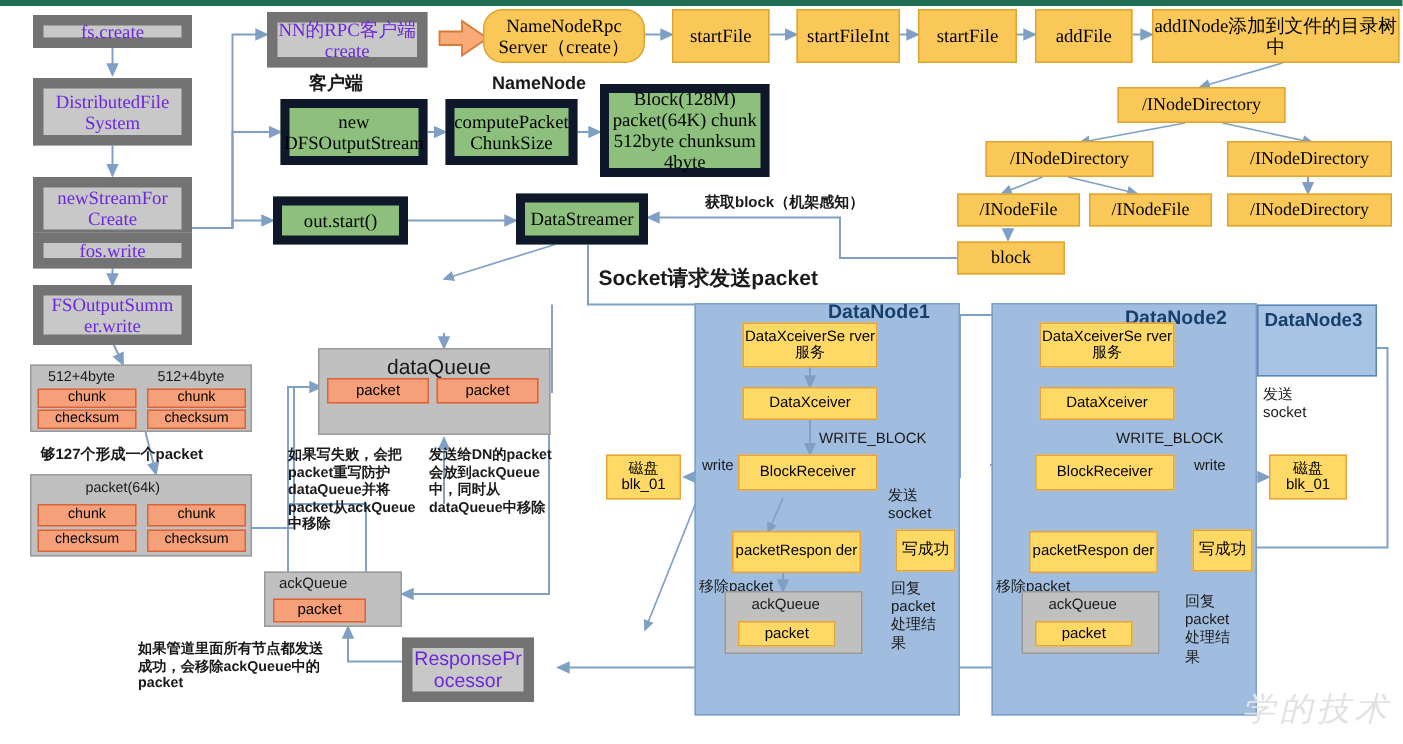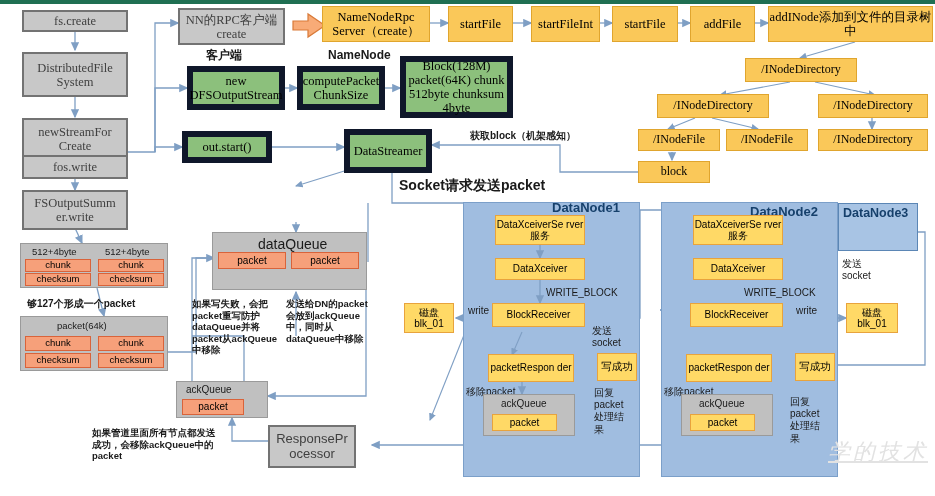--- a/index.html
+++ b/index.html
@@ -13,21 +13,21 @@
   .topbar{position:absolute;left:0;top:0;width:935px;height:4px;background:#1f6f52;}
 
   
   .box{
     position:absolute;box-sizing:border-box;display:flex;
     align-items:center;justify-content:center;text-align:center;
     line-height:1.12;
   }
   .serif{font-family:"Liberation Serif","DejaVu Serif",serif;}
 
-  .gray{background:#c8c8c8;border:2px solid #737373;color:#404040;}
+  .gray{background:#c8c8c8;border:7px solid #737373;color:#6d28d9;}
   .green{background:#8cc07c;border:6px solid #0f172a;color:#000;}
   .amber{background:#fac859;border:1px solid #e0a52e;color:#000;}
   .lightamber{background:#ffd966;border:1px solid #e8a33d;color:#000;}
   .orangechip{background:#f6a07a;border:1px solid #d9633a;color:#000;}
   .bluepanel{background:#a0bde0;border:1px solid #7b9fc9;}
   .bluebox{background:#a8c4e4;border:1px solid #5b86b5;}
   .graypanel{background:#c0c0c0;border:1px solid #9a9a9a;}
 
   .lbl{position:absolute;color:#1a1a1a;line-height:1.22;}
   .lbl.bold{font-weight:bold;}
@@ -199,21 +199,21 @@
   <div class="box green serif" style="left:400px;top:56px;width:113px;height:62px;font-size:12.5px;">
     <span>Block(128M) packet(64K) chunk 512byte chunksum 4byte</span>
   </div>
   <div class="box green serif" style="left:182px;top:131px;width:90px;height:32px;font-size:12.5px;">
     <span>out.start()</span>
   </div>
 
   
   <div class="lbl bold" style="left:328px;top:48px;font-size:12px;">NameNode</div>
 
-  <div class="box amber serif" style="left:322px;top:6px;width:108px;height:36px;font-size:12.5px;">
+  <div class="box amber serif" style="left:322px;top:6px;width:108px;height:36px;font-size:12.5px;border-radius:13px;">
     <span>NameNodeRpc Server（create）</span>
   </div>
   <div class="box amber serif" style="left:448px;top:6px;width:65px;height:36px;font-size:12.5px;">
     <span>startFile</span>
   </div>
   <div class="box amber serif" style="left:531px;top:6px;width:69px;height:36px;font-size:12.5px;">
     <span>startFileInt</span>
   </div>
   <div class="box amber serif" style="left:612px;top:6px;width:66px;height:36px;font-size:12.5px;">
     <span>startFile</span>
@@ -242,21 +242,21 @@
     <span>/INodeFile</span>
   </div>
   <div class="box amber serif" style="left:818px;top:129px;width:110px;height:22px;font-size:12px;">
     <span>/INodeDirectory</span>
   </div>
   <div class="box amber serif" style="left:638px;top:161px;width:72px;height:22px;font-size:12px;">
     <span>block</span>
   </div>
 
   
-  <div class="box green serif" style="left:344px;top:129px;width:88px;height:44px;font-size:12.5px;">
+  <div class="box green serif" style="left:344px;top:129px;width:88px;height:34px;font-size:12.5px;">
     <span>DataStreamer</span>
   </div>
   <div class="lbl" style="left:470px;top:130px;font-size:10px;font-weight:bold;">获取block（机架感知）</div>
   <div class="lbl" style="left:399px;top:177px;font-size:14px;font-weight:bold;">Socket请求发送packet</div>
 
 
   
   <div class="box graypanel" style="left:212px;top:232px;width:155px;height:58px;"></div>
   <div class="lbl" style="left:258px;top:236px;font-size:14px;">dataQueue</div>
   <div class="box orangechip" style="left:218px;top:252px;width:68px;height:17px;font-size:10px;">
@@ -362,15 +362,15 @@
 
   <div class="box lightamber" style="left:846px;top:303px;width:52px;height:30px;font-size:10px;">
     <span>磁盘 blk_01</span>
   </div>
 
   
   <div class="box bluebox" style="left:838px;top:203px;width:80px;height:48px;"></div>
   <div class="lbl bold" style="left:843px;top:206px;font-size:12.5px;color:#16406b;">DataNode3</div>
 
   
-  <div class="wm" style="left:828px;top:437px;text-decoration:underline;">学的技术</div>
+  <div class="wm" style="left:828px;top:458px;">学的技术</div>
 
 </div>
 
 </body></html>

